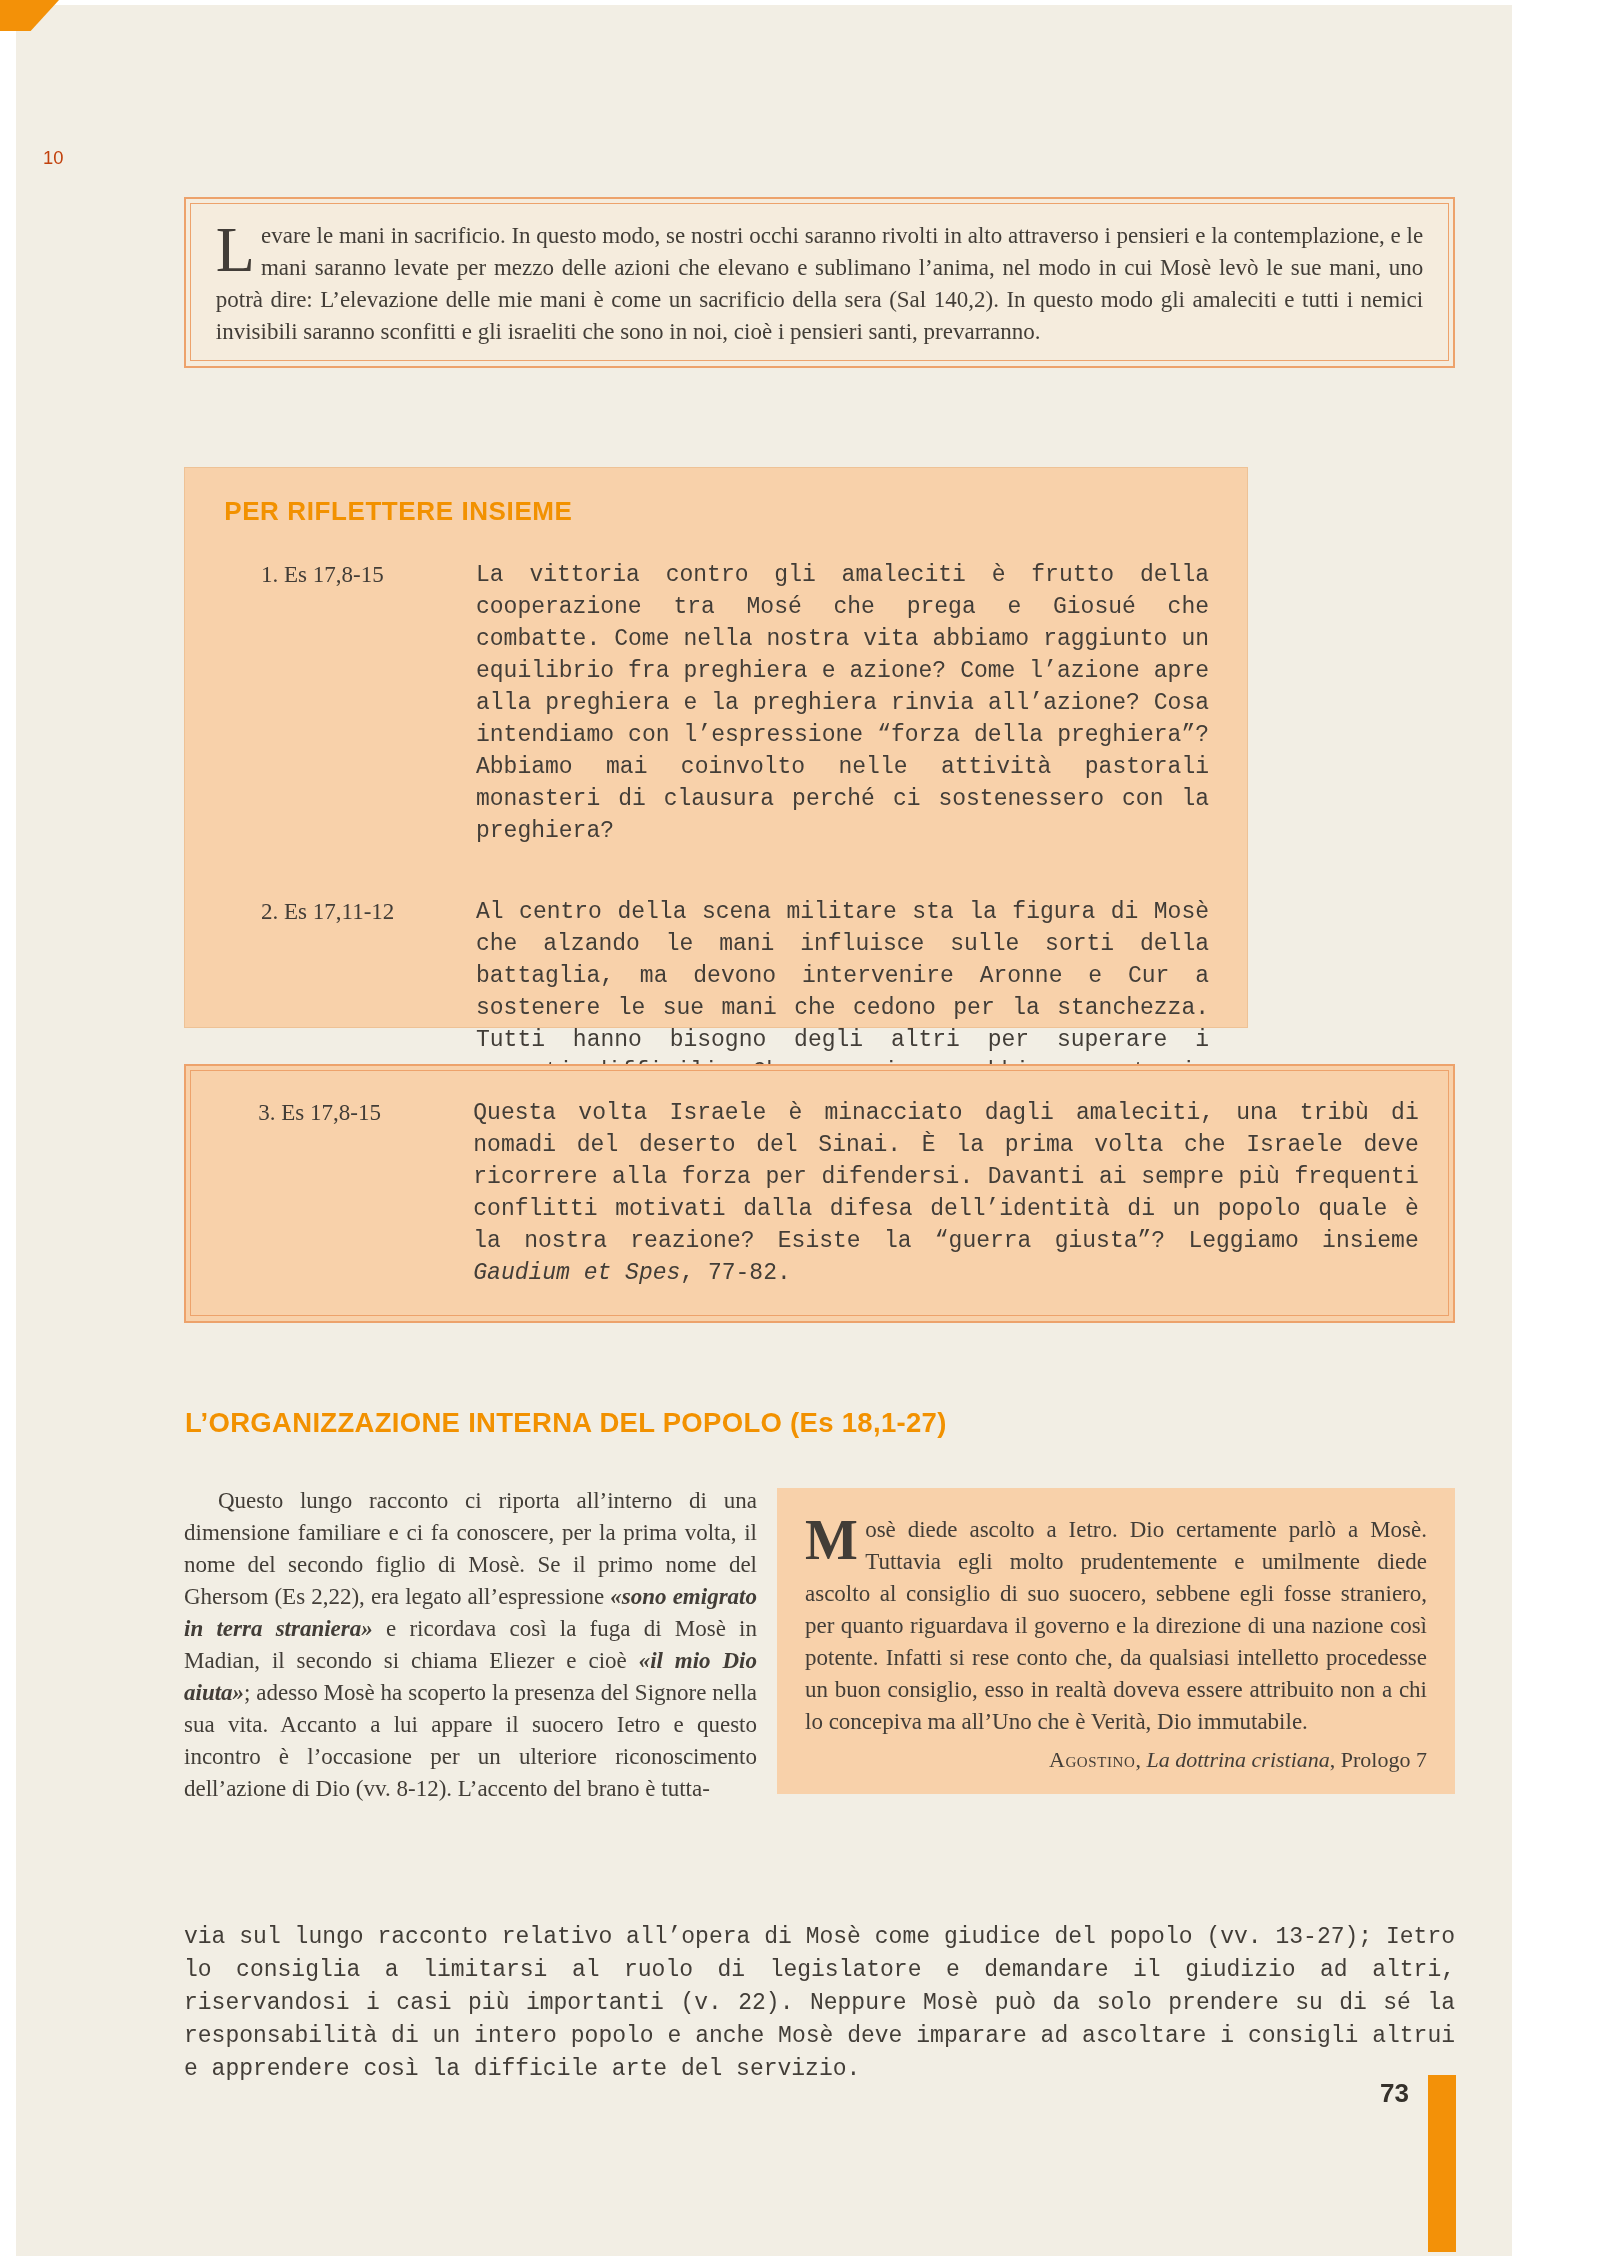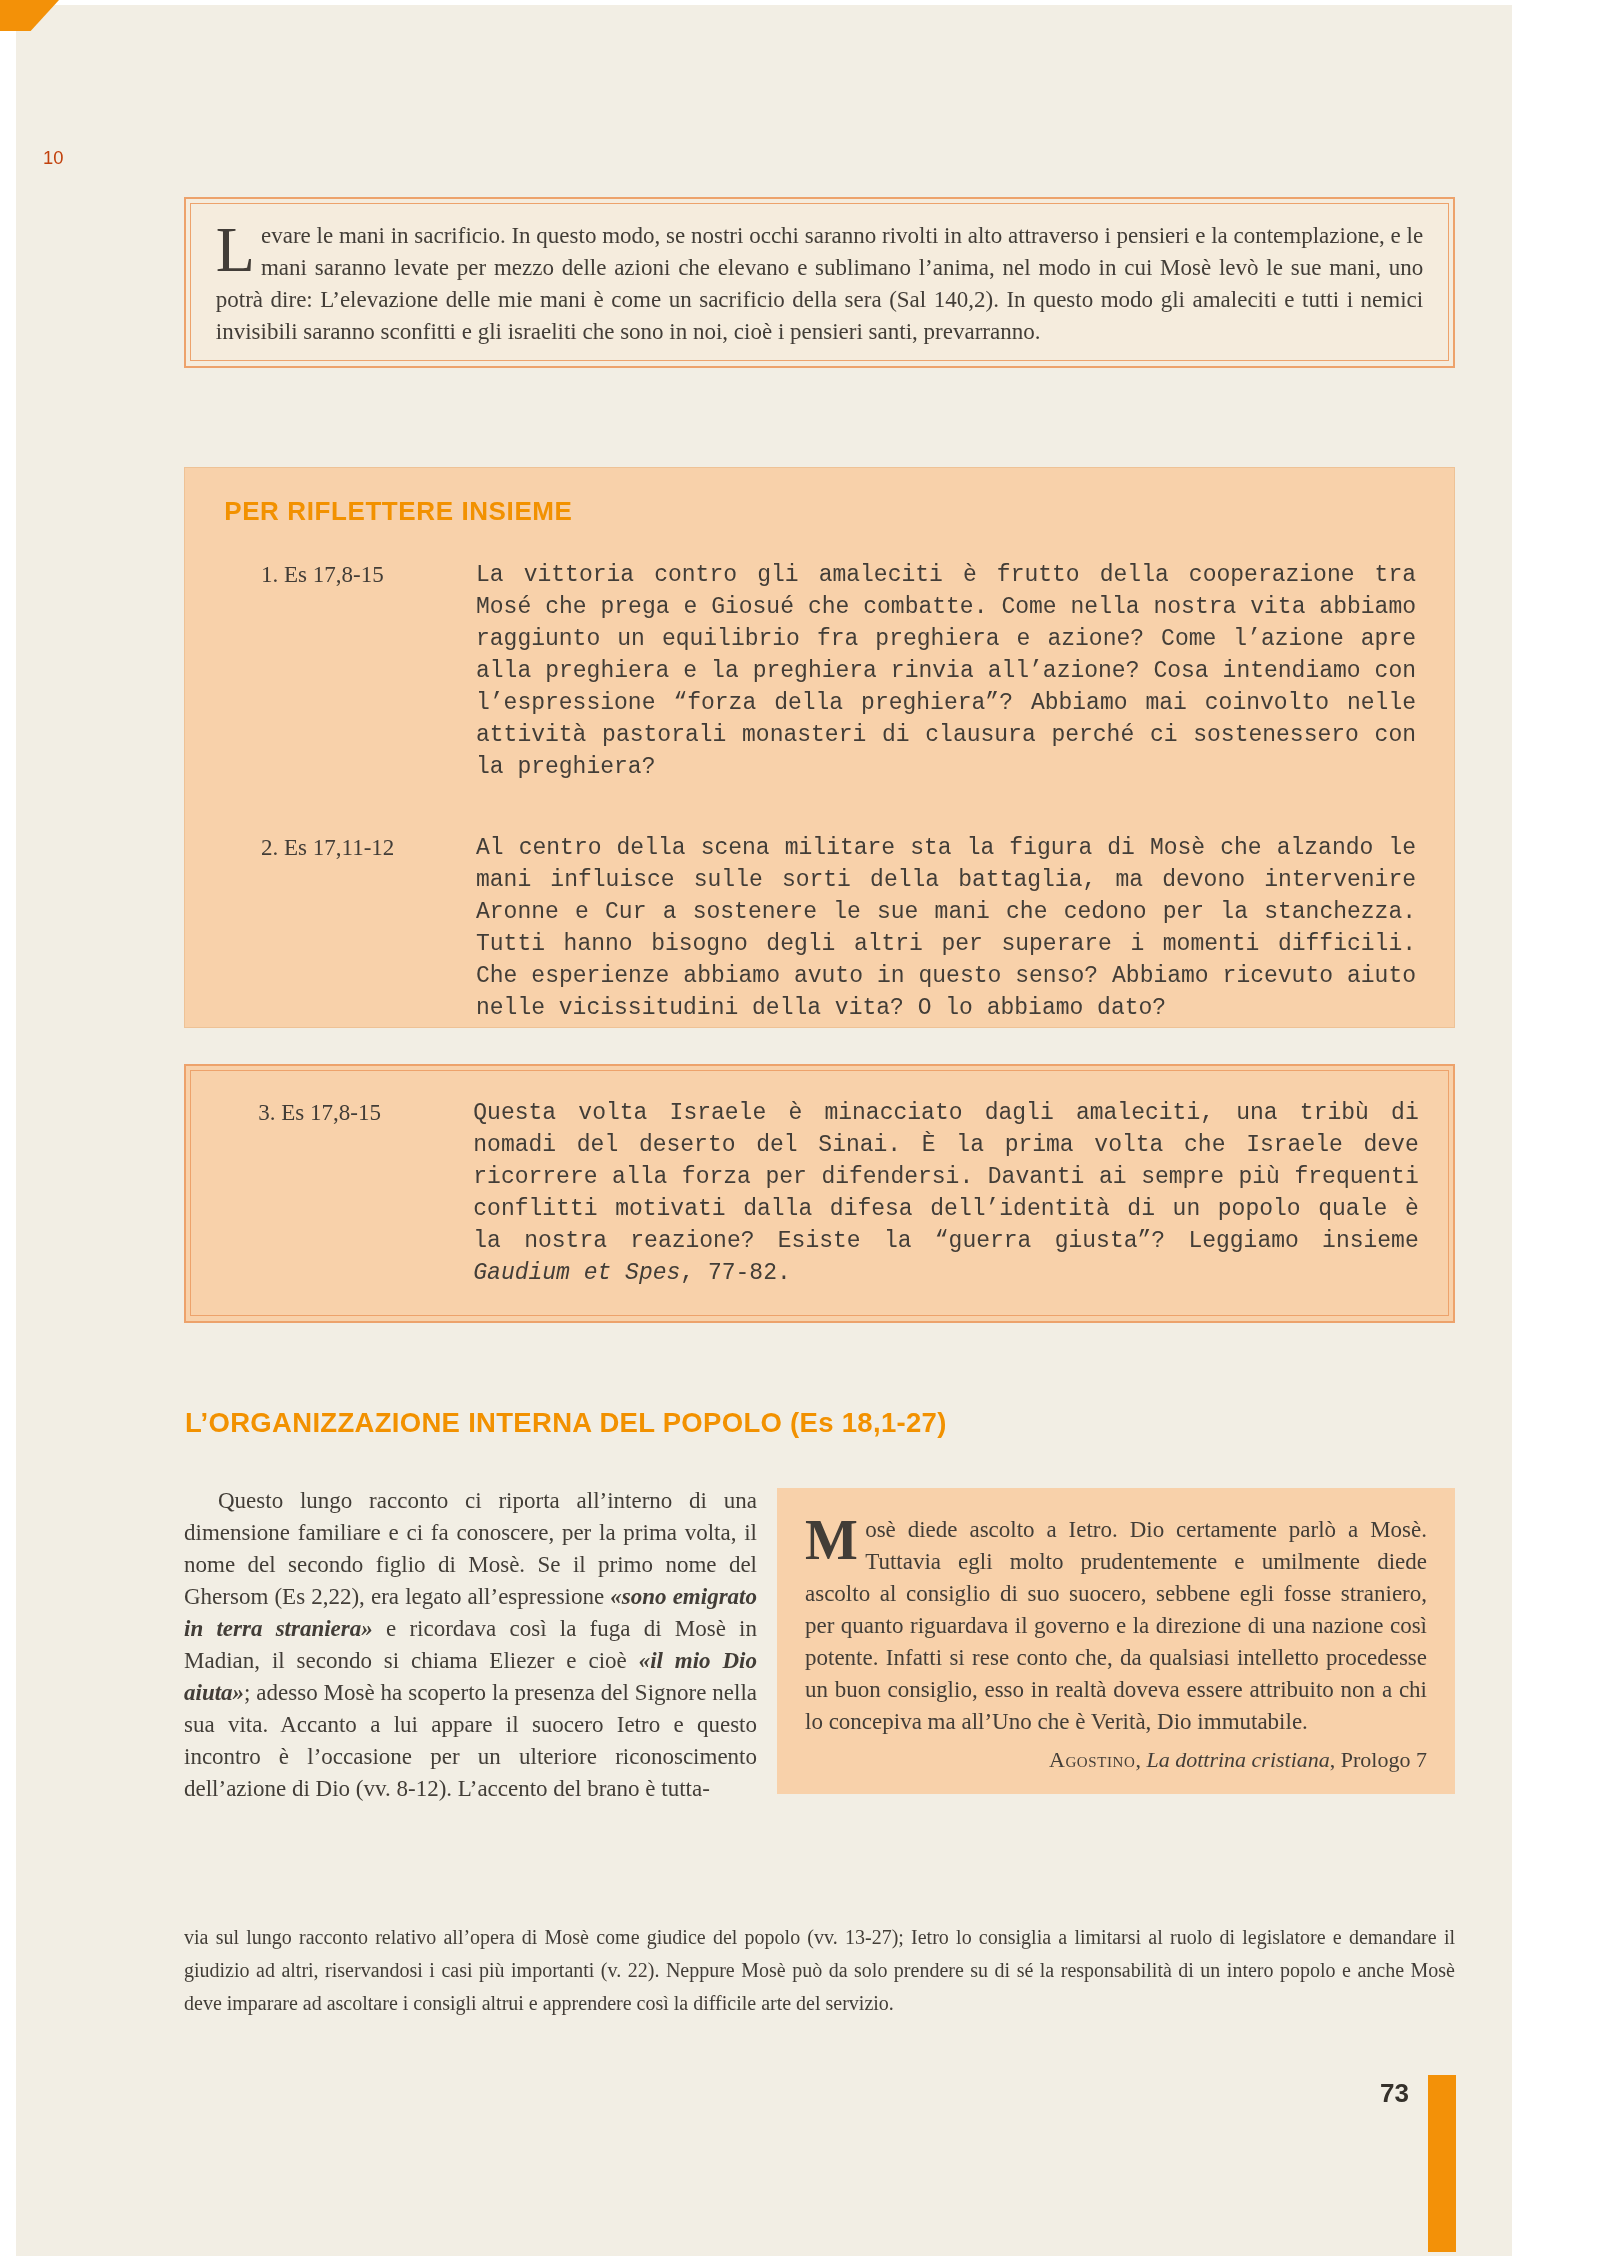--- a/index.html
+++ b/index.html
@@ -38,21 +38,21 @@
     padding:2.4px 6.1px 0 0; color:#423d37;
   }
   .attribution { font-size:22px; text-align:right; margin-top:6.1px; }
   .attr1 { padding-right:191px; }
   .smallcaps { font-variant:small-caps; letter-spacing:0.6px; }
   .italic { font-style:italic; }
   .ital-bold { font-style:italic; font-weight:600; }
 
   
   .box2 {
-    position:absolute; left:184px; top:467px; width:1271px; height:561px;
+    position:absolute; left:184px; top:467px; width:1064px; height:561px;
     background:#f8d1aa; border:1.2px solid #eec296;
     padding:23px 38px;
   }
   .box-title {
     font-family:"Liberation Sans", sans-serif; font-weight:700;
     font-size:26px; color:#f29100; letter-spacing:0.6px;
     margin:4.9px 0 32px 1.2px;
   }
   .item { display:flex; margin-left:38px; margin-bottom:49px; }
   .item-label { flex:0 0 215px; width:215px; font-size:23px; line-height:32px; }
@@ -87,21 +87,21 @@
   .agostino-box .quote-text { font-size:23px; line-height:32px; }
   .dropcap-m {
     float:left; font-size:56px; line-height:48px; font-weight:700;
     padding:2.4px 7.3px 0 0;
   }
   .attr2 { margin-top:8.6px; font-size:22px; text-align:right; }
 
   
   .closing-para {
     position:absolute; left:184px; top:1921px; width:1271px;
-    font-size:20px; line-height:33px; text-align:justify;
+    font-size:23px; line-height:33px; text-align:justify;font-family:Liberation Mono, monospace;
   }
 
   
   .pagenum-bottom {
     position:absolute; left:1380px; top:2078px;
     font-family:"Liberation Sans", sans-serif;
     font-size:26px; font-weight:700; color:#35312b;
   }
   .edge-bar {
     position:absolute; left:1428px; top:2075px; width:27.5px; height:177px;

